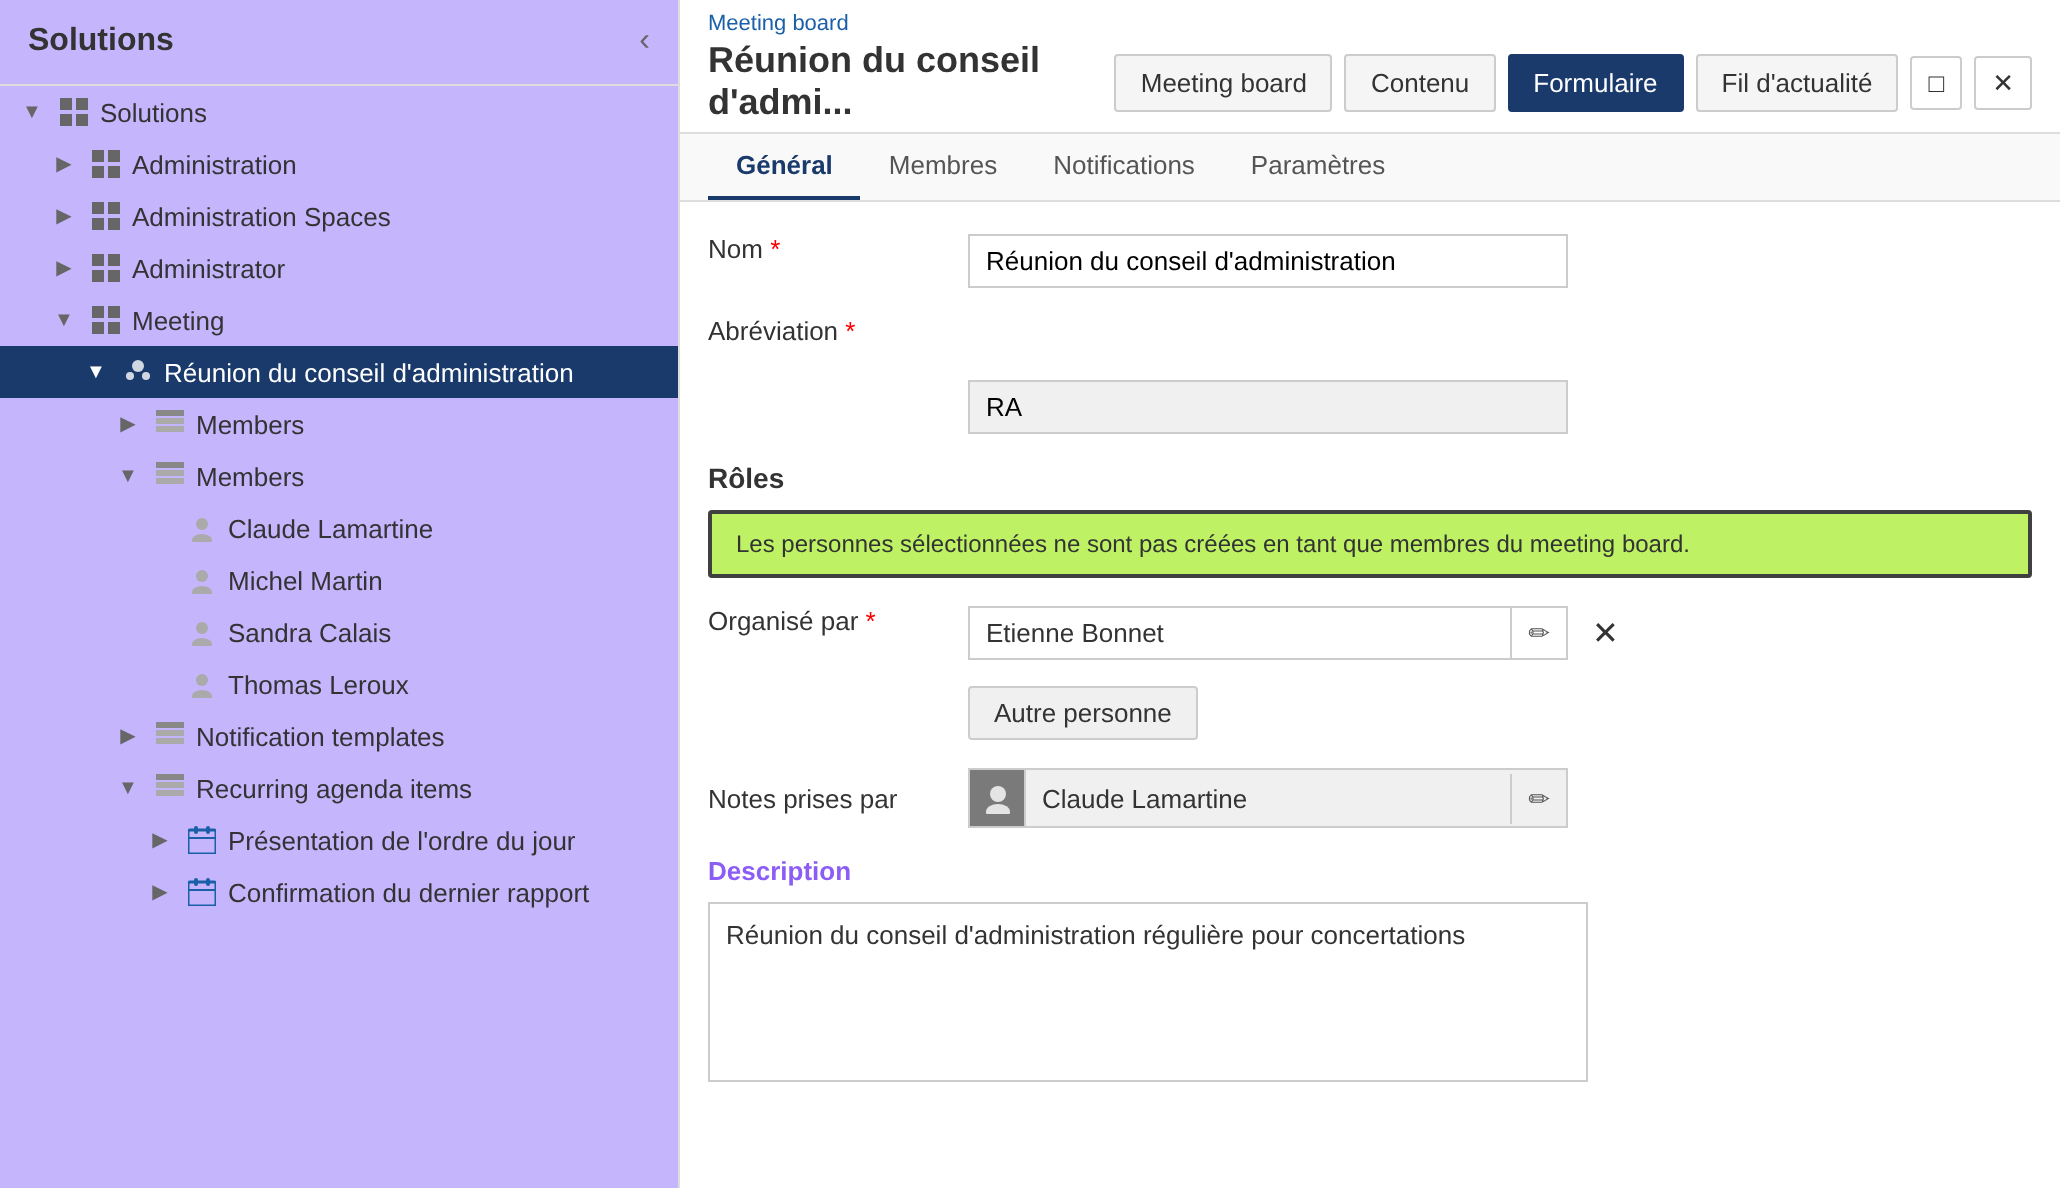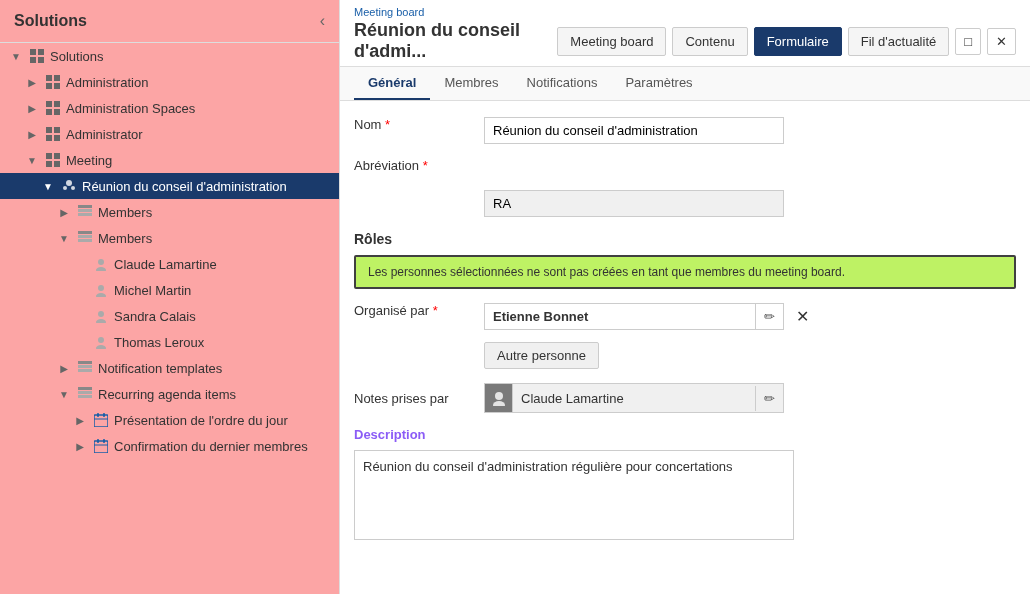--- a/index.html
+++ b/index.html
@@ -1,21 +1,21 @@
 <!DOCTYPE html>
 <html><head>
   <meta charset="utf-8">
   <style>
     * { box-sizing: border-box; margin: 0; padding: 0; }
     body { font-family: Arial, sans-serif; font-size: 13px; color: #333; background: #fff; overflow: hidden; }
     
     .app-container { display: flex; width: 1030px; height: 594px; overflow: hidden; }
     
     
-    .sidebar { width: 340px; min-width: 340px; border-right: 1px solid #ddd; display: flex; flex-direction: column; background: #fca5a5; overflow-y: auto; }
+    .sidebar { width: 340px; min-width: 340px; border-right: 1px solid #ddd; display: flex; flex-direction: column; background: #c4b5fd; overflow-y: auto; }
     
     .sidebar-header { display: flex; align-items: center; justify-content: space-between; padding: 12px 14px; border-bottom: 1px solid #ddd; }
     .sidebar-title { font-size: 16px; font-weight: bold; color: #333; }
     .sidebar-collapse-btn { background: none; border: none; cursor: pointer; color: #666; font-size: 16px; }
     
     .tree-item { display: flex; align-items: center; padding: 4px 8px; cursor: pointer; white-space: nowrap; }
     .tree-item.active { background: #1a3a6b; color: #fff; }
     .tree-item.active .item-label { color: #fff; }
     
     .tree-chevron { width: 16px; height: 16px; display: inline-flex; align-items: center; justify-content: center; font-size: 10px; color: #666; flex-shrink: 0; cursor: pointer; }
@@ -60,21 +60,21 @@
     
     .form-input { border: 1px solid #ccc; padding: 5px 8px; font-size: 13px; width: 300px; background: #fff; }
     .form-input.disabled { background: #f0f0f0; }
     
     .section-title { font-size: 14px; font-weight: bold; color: #333; margin-bottom: 8px; margin-top: 4px; }
     
     .info-box { background: #bef264; border: 2px solid #404040; padding: 8px 12px; font-size: 12px; color: #333; margin-bottom: 14px; border-radius: 2px; }
     
     .organizer-row { display: flex; align-items: flex-start; margin-bottom: 12px; }
     .organizer-input-wrap { display: flex; align-items: center; border: 1px solid #ccc; width: 300px; background: #fff; }
-    .organizer-input-text { flex: 1; padding: 5px 8px; font-size: 13px; font-weight: bold; }
+    .organizer-input-text { flex: 1; padding: 5px 8px; font-size: 13px; }
     .organizer-edit-btn { padding: 5px 8px; cursor: pointer; background: none; border: none; color: #555; font-size: 13px; border-left: 1px solid #ccc; }
     .organizer-clear-btn { padding: 4px 8px; cursor: pointer; background: none; border: none; color: #333; font-size: 16px; margin-left: 4px; }
     
     .autre-personne-btn { padding: 5px 12px; background: #f0f0f0; border: 1px solid #ccc; cursor: pointer; font-size: 13px; color: #333; border-radius: 2px; margin-left: 130px; }
     
     .notes-row { display: flex; align-items: center; margin-bottom: 14px; }
     .notes-input-wrap { display: flex; align-items: center; border: 1px solid #ccc; width: 300px; background: #f0f0f0; }
     .notes-avatar { width: 28px; height: 28px; background: #7a7a7a; display: flex; align-items: center; justify-content: center; color: #fff; font-size: 14px; border-right: 1px solid #ccc; flex-shrink: 0; }
     .notes-text { flex: 1; padding: 5px 8px; font-size: 13px; color: #333; }
     .notes-edit-btn { padding: 5px 8px; cursor: pointer; background: none; border: none; color: #555; font-size: 13px; border-left: 1px solid #ccc; }
@@ -281,21 +281,21 @@
     <div class="tree-item indent-4">
       <span class="tree-chevron closed"></span>
       <span class="item-icon">
         <svg width="14" height="14" viewBox="0 0 14 14">
             <rect x="0" y="2" width="14" height="12" rx="1" fill="none" stroke="#1a5fa8" stroke-width="1.5"></rect>
             <rect x="3" y="0" width="2" height="4" rx="1" fill="#1a5fa8"></rect>
             <rect x="9" y="0" width="2" height="4" rx="1" fill="#1a5fa8"></rect>
             <line x1="0" y1="6" x2="14" y2="6" stroke="#1a5fa8" stroke-width="1"></line>
           </svg>
       </span>
-      <span class="item-label">Confirmation du dernier membres</span>
+      <span class="item-label">Confirmation du dernier rapport</span>
     </div>
 
   </div>
 
   <div class="main-content">
 
     <div class="main-header">
       <div class="breadcrumb">Meeting board</div>
       <div class="header-row">
         <span class="page-title">Réunion du conseil d'admi...</span>

